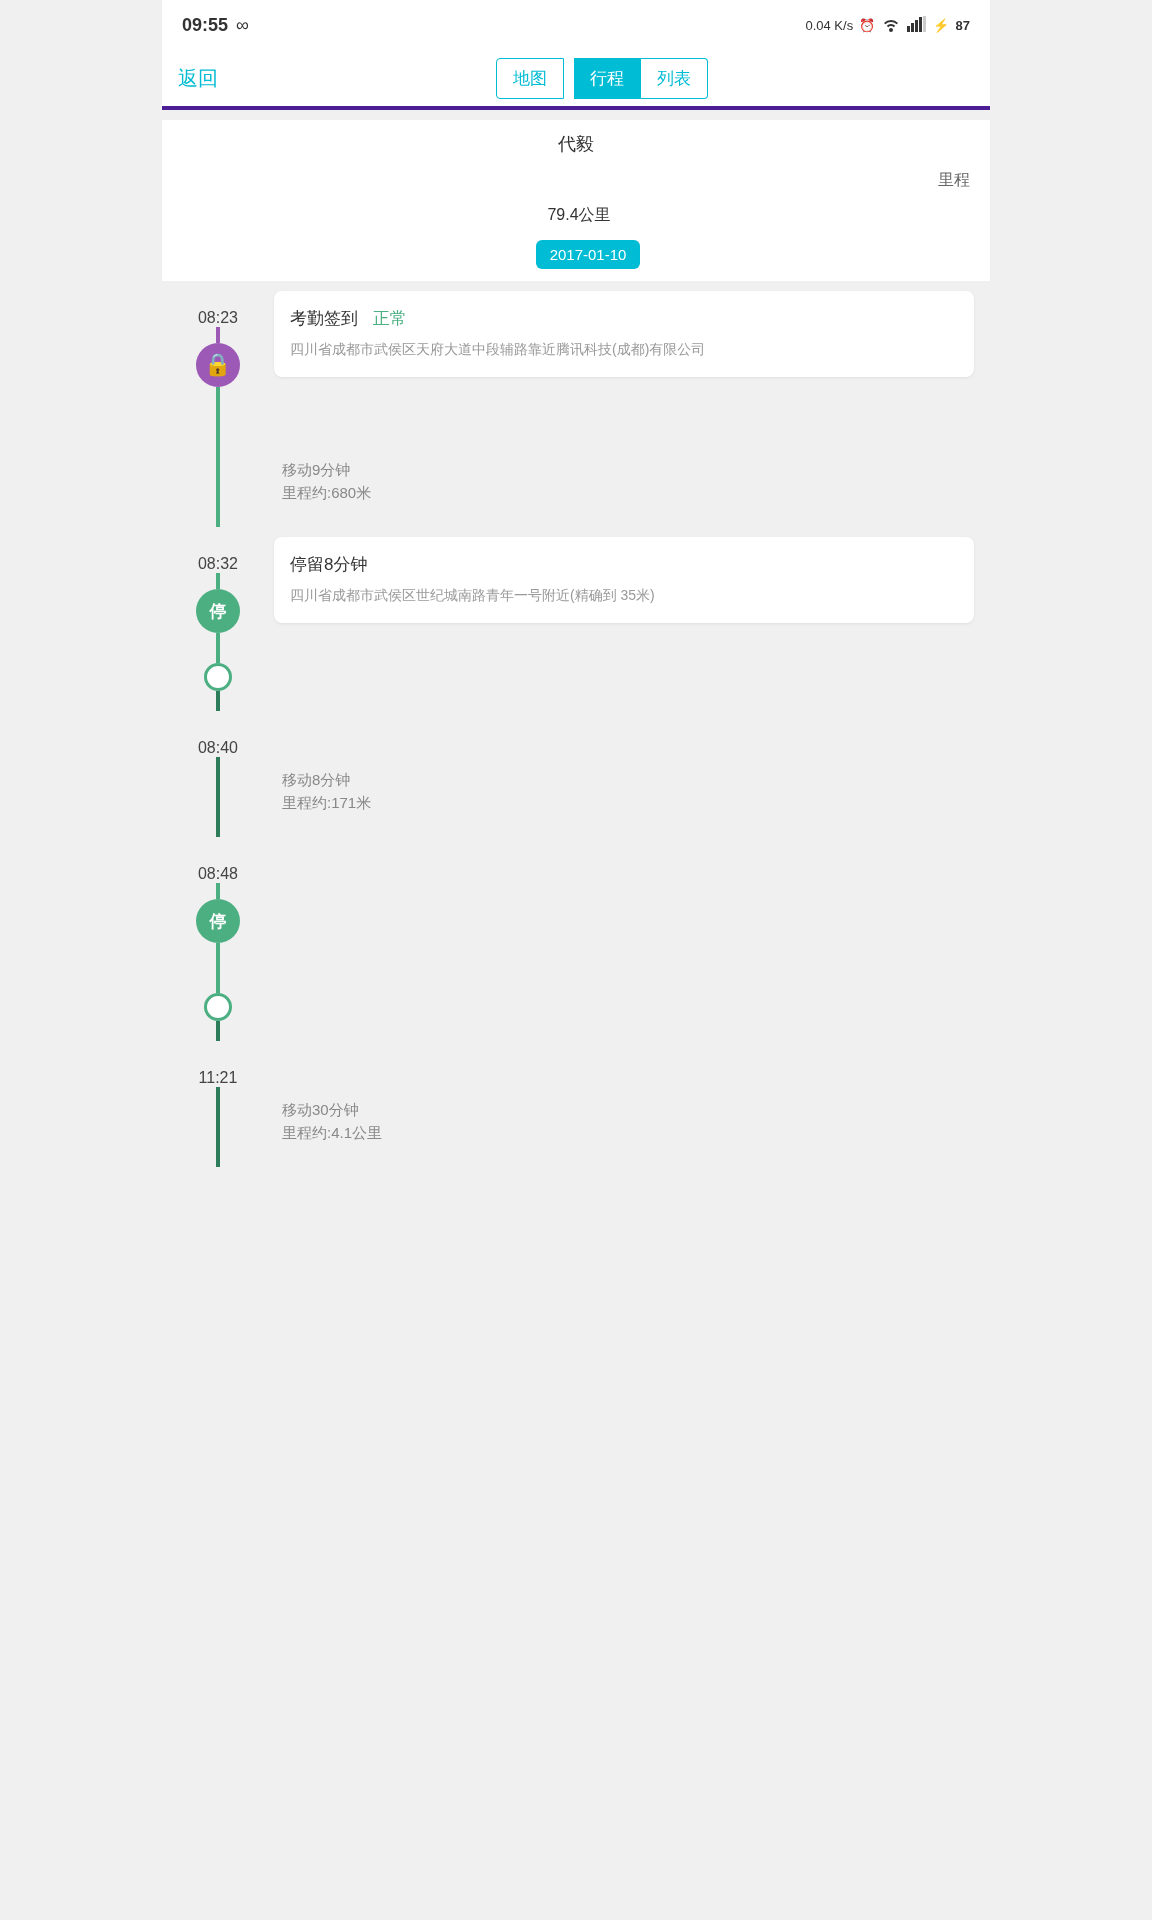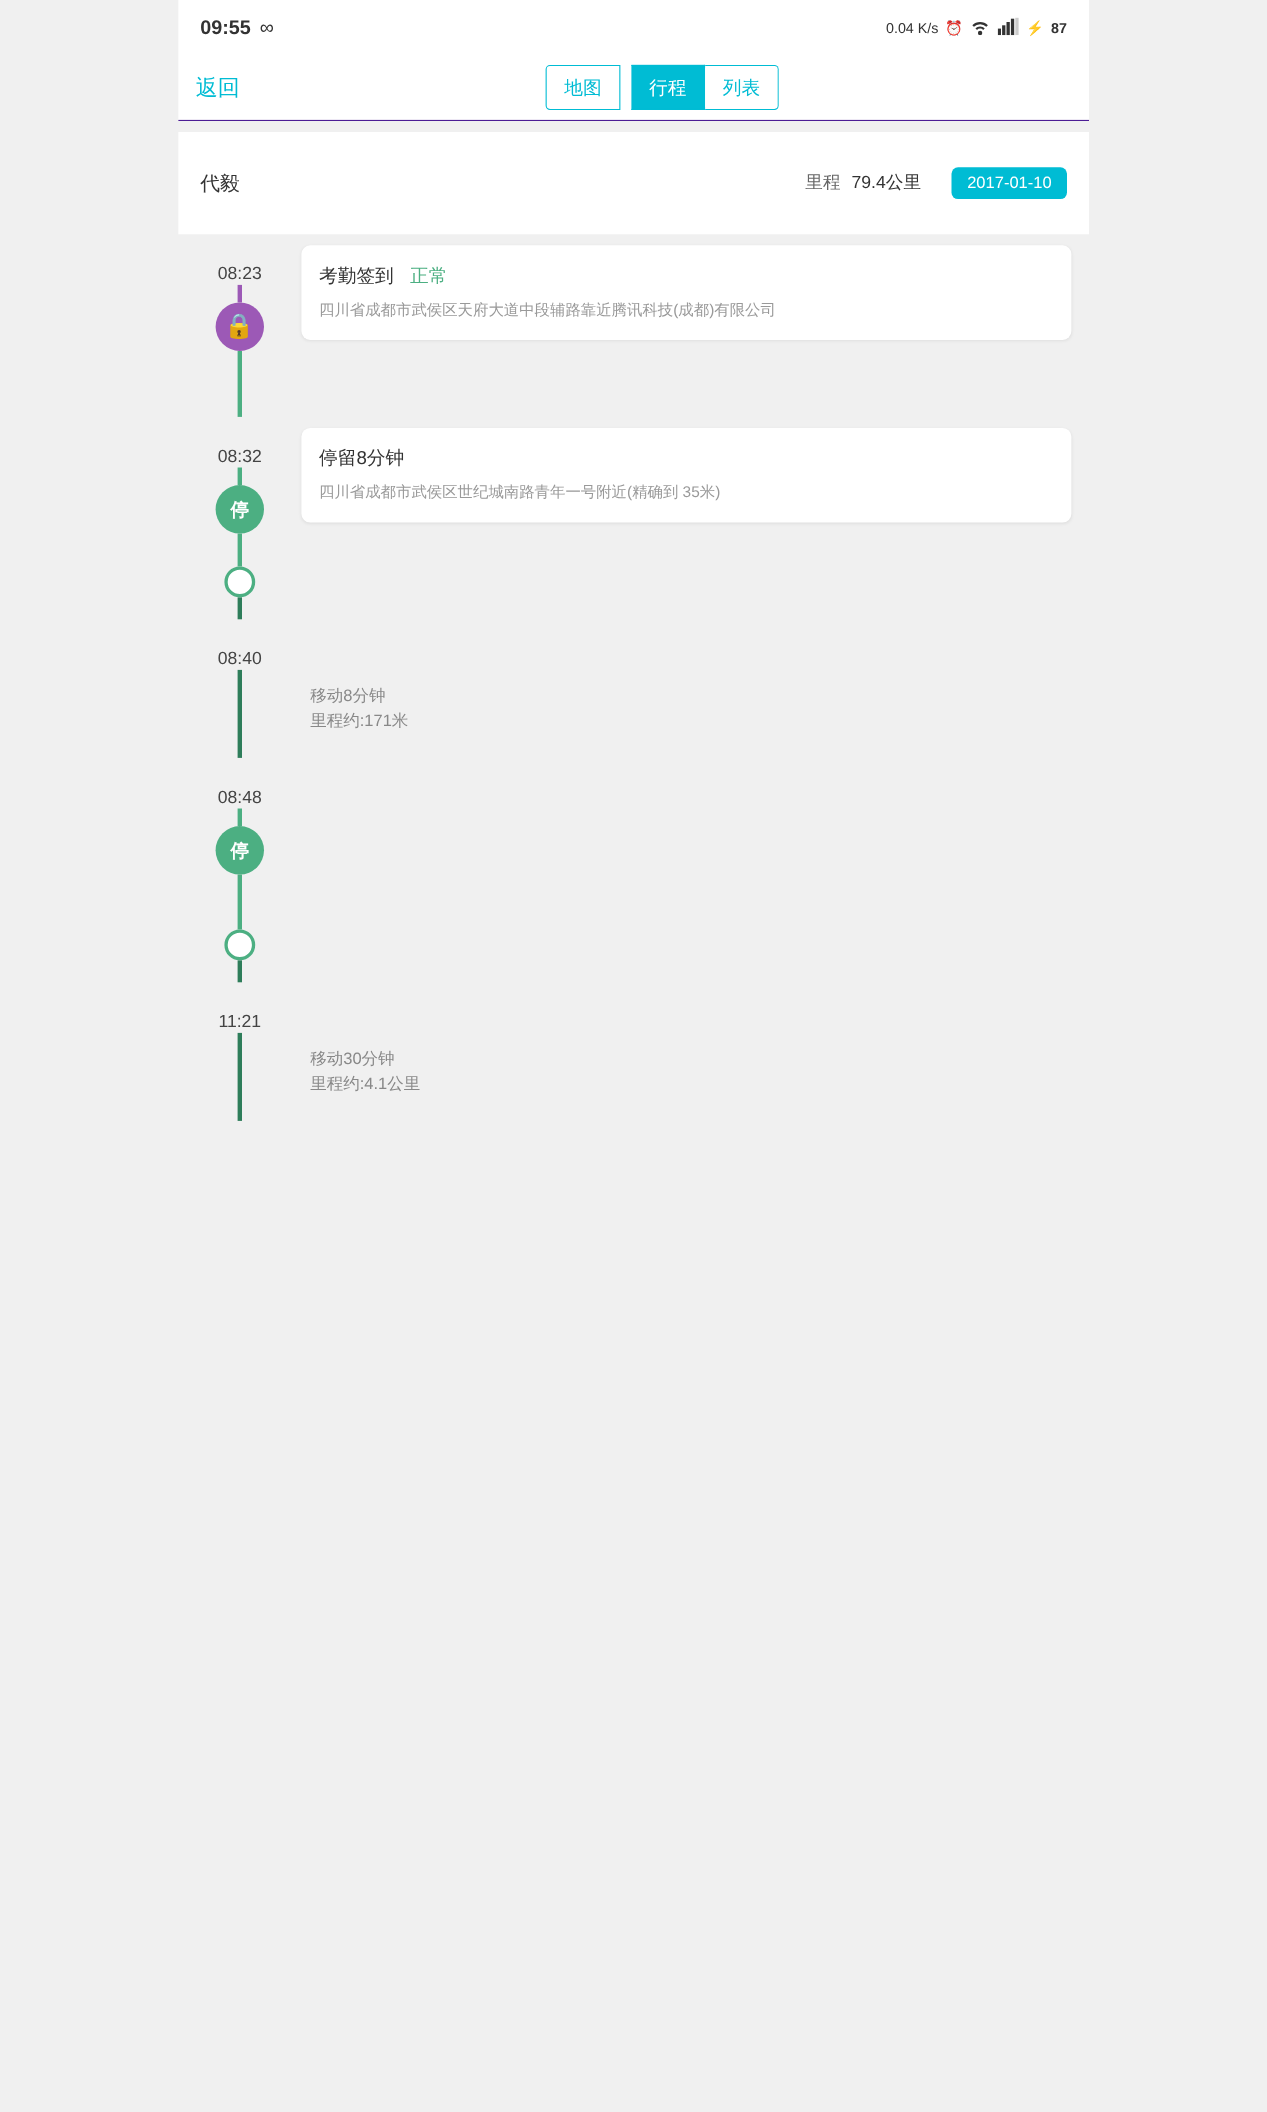--- a/index.html
+++ b/index.html
@@ -39,21 +39,21 @@
     }
     .infinity-icon { font-size: 18px; color: #333; }
 
     
     .header-nav {
       background: #fff;
       display: flex;
       align-items: center;
       padding: 0 16px;
       height: 60px;
-      border-bottom: 1px solid #4c1d95;
+      border-bottom: 4px solid #4c1d95;
     }
     .back-btn {
       color: #00bcd4;
       font-size: 20px;
       font-weight: 500;
       padding: 8px 12px 8px 0;
       cursor: pointer;
     }
     .tab-container {
       display: flex;
@@ -82,23 +82,24 @@
     }
     .tab-item + .tab-item {
       border-left: none;
     }
 
     
     .info-bar {
       background: #fff;
       display: flex;
       align-items: center;
-      padding: 32px 20px;
-      gap: 4px;
+      padding: 12px 20px;
+      gap: 14px;
       margin-top: 10px;
+      flex-direction: column;
     }
     .info-name {
       font-size: 18px;
       color: #333;
       font-weight: 500;
     }
     .info-mileage-label {
       font-size: 16px;
       color: #666;
       margin-left: auto;
@@ -287,20 +288,33 @@
       <div class="card">
         <div class="card-title">
           <span>考勤签到</span>
           <span class="card-title-green" style="margin-left:10px;">正常</span>
         </div>
         <div class="card-addr">四川省成都市武侯区天府大道中段辅路靠近腾讯科技(成都)有限公司</div>
       </div>
     </div>
   </div>
 
+  <div class="block">
+    <div class="block-left">
+      <div style="display:flex;flex-direction:column;align-items:center;width:100%;height:100%;">
+        <div style="width:4px;background:#4caf82;flex:1;min-height:80px;"></div>
+      </div>
+    </div>
+    <div class="block-right">
+      <div class="move-block">
+        <div class="move-line1">移动9分钟</div>
+        <div class="move-line2">里程约:680米</div>
+      </div>
+    </div>
+  </div>
 
   <div class="block">
     <div class="block-left">
       <span class="block-time">08:32</span>
       <div style="display:flex;flex-direction:column;align-items:center;width:100%;flex:1;">
         <div style="width:4px;background:#4caf82;min-height:16px;"></div>
         <div class="node" style="background:#4caf82;">停</div>
         <div style="width:4px;background:#4caf82;flex:1;min-height:30px;"></div>
         <div class="node-sm"></div>
         <div style="width:4px;background:#2e7d5a;flex:1;min-height:20px;"></div>

